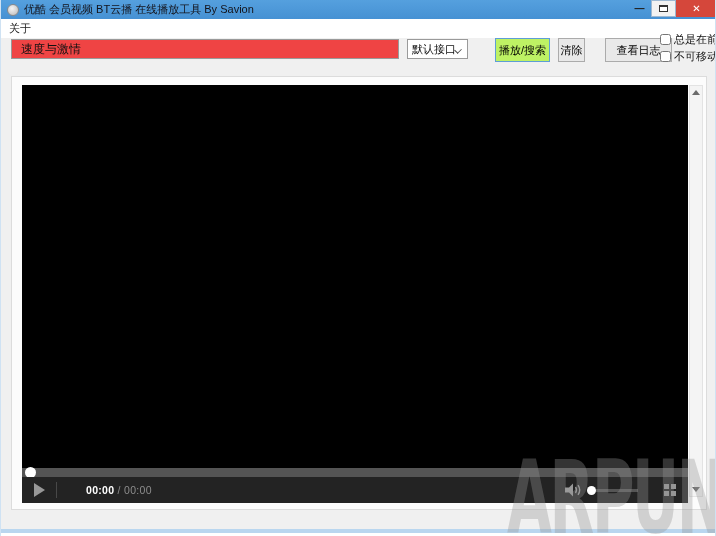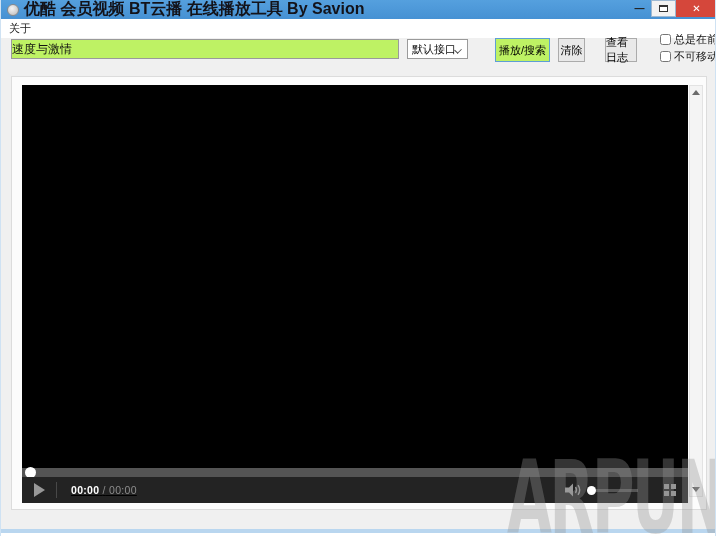--- a/index.html
+++ b/index.html
@@ -12,58 +12,58 @@
   .titlebar {
     position:absolute; left:0; top:0; width:716px; height:19px;
     background:linear-gradient(#55a0de,#4691d3);
     display:flex; align-items:center;
   }
   .app-icon {
     width:12px; height:12px; border-radius:50%;
     background:radial-gradient(circle at 40% 35%, #f4f4f4, #b9b9b9);
     border:1px solid #8a8a8a; margin:0 5px 0 6px; flex:0 0 auto;
   }
-  .win-title { font-size:16px; font-weight:bold; color:#13131a; white-space:nowrap; }
+  .win-title { font-size:11px; font-weight:normal; color:#13131a; white-space:nowrap; }
   .win-buttons { position:absolute; right:0; top:0; height:17px; display:flex; }
   .win-btn { height:17px; display:flex; align-items:center; justify-content:center; cursor:default; }
   .btn-min { width:23px; color:#222; font-size:10px; font-weight:bold; }
   .btn-max { width:25px; background:#f2f2f2; border:1px solid #9db8d2; }
   .max-glyph { width:9px; height:7px; border:1px solid #333; border-top-width:2px; background:#fff; }
   .btn-close { width:41px; background:#d5473b; color:#fff; font-size:10px; font-weight:bold; }
   
   .menubar {
     position:absolute; left:0; top:19px; width:716px; height:19px;
     background:#ffffff; display:flex; align-items:center;
   }
   .menu-item { font-size:11px; color:#222; padding:0 6px; margin-left:2px; }
   
   .search-input {
     position:absolute; left:10px; top:39px; width:388px; height:20px;
-    border:1px solid #9a9a9a; background:#bef264; font-size:12px; padding:0 0;
+    border:1px solid #9a9a9a; background:#ef4444; font-size:12px; padding:0 9px;
     font-family:"Liberation Sans","DejaVu Sans",sans-serif; color:#111;
   }
   .combo {
     position:absolute; left:406px; top:39px; width:61px; height:20px;
     border:1px solid #9a9a9a; background:#fff; font-size:11px; color:#111;
     display:flex; align-items:center; padding-left:4px;
   }
   .combo-chevron {
     position:absolute; right:6px; top:7px; width:6px; height:6px;
     border-left:1px solid #444; border-bottom:1px solid #444;
     transform:rotate(-45deg) scaleY(.8);
   }
   .push-btn {
     position:absolute; top:38px; height:24px; background:#e9e9e9;
     border:1px solid #ababab; font-size:11px; color:#000;
     display:flex; align-items:center; justify-content:center;
     font-family:"Liberation Sans","DejaVu Sans",sans-serif;
   }
   .btn-play { left:494px; width:55px; background:#bef264; border-color:#5e9ed6; }
   .btn-clear { left:557px; width:27px; }
-  .btn-log { left:604px; width:32px; }
+  .btn-log { left:604px; width:67px; }
   .chk-row { position:absolute; left:659px; display:flex; align-items:center; height:13px; }
   .chk-row input { width:11px; height:11px; margin:0 3px 0 0; }
   .chk-row label { font-size:11px; color:#111; white-space:nowrap; }
   
   .video-panel {
     position:absolute; left:10px; top:76px; width:696px; height:434px;
     background:#fcfcfc; border:1px solid #dcdcdc;
   }
   .video-screen {
     position:absolute; left:10px; top:8px; width:666px; height:418px; background:#000;
@@ -75,21 +75,21 @@
     border-radius:50%; background:#fff;
   }
   
   .ctrl-bar {
     position:absolute; left:0; right:0; bottom:0; height:26px; background:#232323;
     display:flex; align-items:center;
   }
   .play-btn { width:34px; display:flex; align-items:center; justify-content:center; height:100%; }
   .play-icon { width:0; height:0; border-left:11px solid #979797; border-top:7px solid transparent; border-bottom:7px solid transparent; }
   .ctrl-divider { width:1px; height:16px; background:#484848; }
-  .time-display { margin-left:14px; font-size:10.5px; letter-spacing:.3px;text-decoration:underline; }
+  .time-display { margin-left:29px; font-size:10.5px; letter-spacing:.3px; }
   .time-cur { color:#ffffff; font-weight:bold; }
   .time-sep, .time-dur { color:#8d8d8d; }
   .ctrl-right { position:absolute; right:12px; top:0; height:26px; display:flex; align-items:center; }
   .vol-slider { position:relative; width:50px; height:3px; background:#555; margin-left:6px; }
   .vol-handle { position:absolute; left:-1px; top:-3px; width:9px; height:9px; border-radius:50%; background:#fff; }
   .fs-btn { margin-left:26px; display:grid; grid-template-columns:5px 5px; grid-template-rows:5px 5px; gap:2px; }
   .fs-btn span { background:#979797; }
   
   .scrollbar {
     position:absolute; left:677px; top:8px; width:14px; height:412px;

